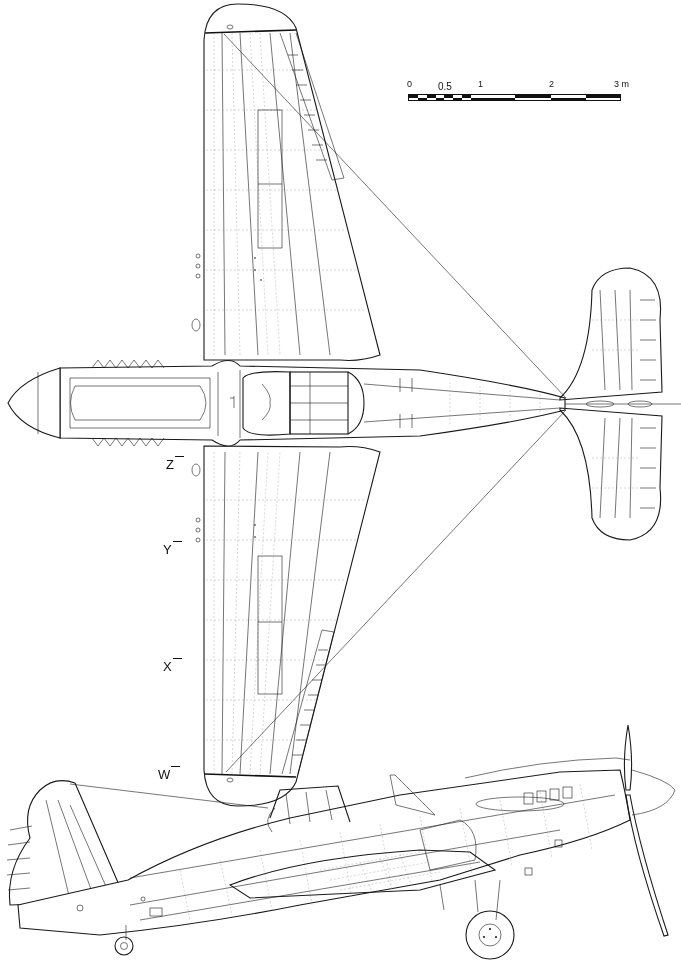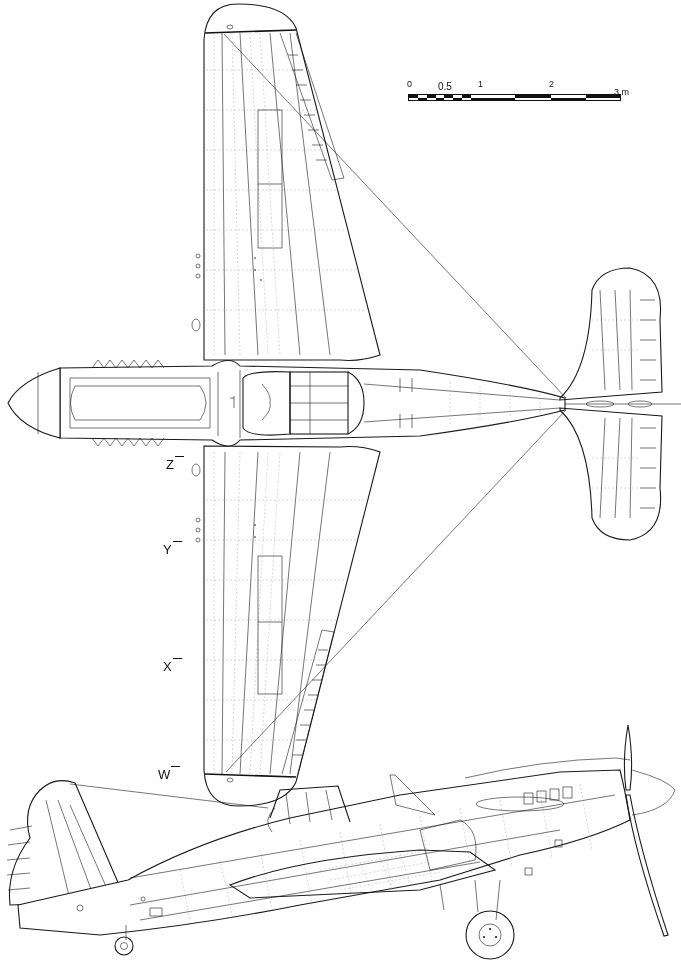--- a/index.html
+++ b/index.html
@@ -151,21 +151,21 @@
     <circle class="th" cx="124" cy="946" r="3.5"></circle>
     <path class="th" d="M475,880 L478,912 M440,885 L444,910"></path>
   </g>
 </svg>
 
 <div>
   <span class="scale-txt" style="left:407px;top:80px;">0</span>
   <span class="scale-txt" style="left:438px;top:82px;font-size:10px;">0.5</span>
   <span class="scale-txt" style="left:478px;top:80px;">1</span>
   <span class="scale-txt" style="left:549px;top:80px;">2</span>
-  <span class="scale-txt" style="left:614px;top:88px;">3 m</span>
+  <span class="scale-txt" style="left:614px;top:80px;">3 m</span>
   <div id="scalebar">
     <div class="seg half" style="width:8.9px">
         <div style="background:#111"></div>
         <div></div>
       </div>
     <div class="seg half" style="width:8.9px">
         <div></div>
         <div style="background:#111"></div>
       </div>
     <div class="seg half" style="width:8.9px">

